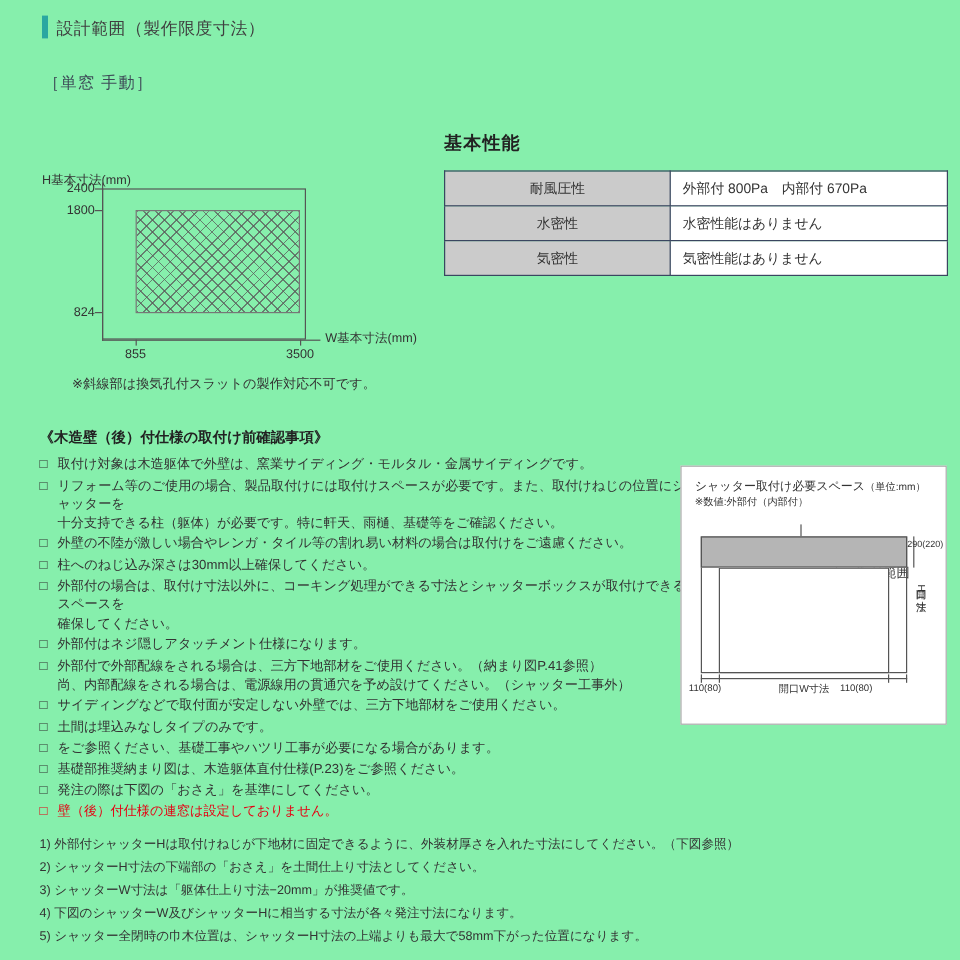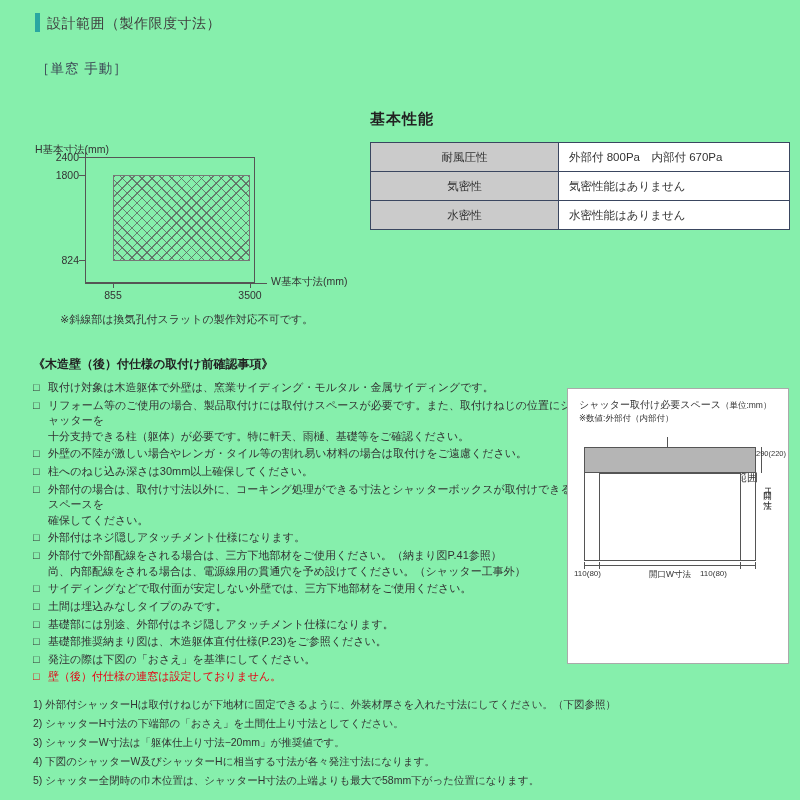--- a/index.html
+++ b/index.html
@@ -42,21 +42,21 @@
 
   
   .check-heading { position:absolute; left:33px; top:356px; font-size:12px; font-weight:bold; color:#222; }
   .checklist { position:absolute; left:33px; top:380px; width:540px; }
   .check-item { display:flex; margin-bottom:2px; font-size:11px; line-height:1.42; color:#333; }
   .check-item .cb { flex:0 0 15px; }
   .check-item .ct { white-space:pre-line; }
   .check-item.red { color:#e60012; }
 
   
-  .panel { position:absolute; left:567px; top:388px; width:222px; height:276px; border:1px solid #aaa; box-sizing:border-box; background:#fff; }
+  .panel { position:absolute; left:567px; top:388px; width:222px; height:216px; border:1px solid #aaa; box-sizing:border-box; background:#fff; }
   .panel-title { position:absolute; left:11px; top:9px; font-size:10px; color:#333; }
   .panel-unit { font-size:8.5px; }
   .panel-note { position:absolute; left:11px; top:24px; font-size:8.5px; color:#333; }
   .range-label { position:absolute; left:90px; top:38px; font-size:11px; color:#333;margin-top:43px; }
   .range-leader { position:absolute; left:99px; top:48px; width:1px; height:10px; background:#555; }
   .wall { position:absolute; left:16px; top:58px; width:172px; height:114px; border:1px solid #555; box-sizing:border-box; }
   .band { position:absolute; left:16px; top:58px; width:172px; height:26px; background:#b5b5b5; border:1px solid #555; box-sizing:border-box; }
   .opening { position:absolute; left:31px; top:84px; width:142px; height:88px; border:1px solid #555; box-sizing:border-box; background:#fff; }
   .dim-band-line { position:absolute; left:193px; top:58px; width:1px; height:26px; background:#555; }
   .dim-band-label { position:absolute; left:188px; top:60px; font-size:7.5px; color:#333; }
@@ -103,27 +103,27 @@
   <div class="chart-note">※斜線部は換気孔付スラットの製作対応不可です。</div>
 
   <div class="perf-heading">基本性能</div>
   <table class="perf-table">
     <tbody>
       <tr>
         <td class="lbl">耐風圧性</td>
         <td class="val">外部付 800Pa　内部付 670Pa</td>
       </tr>
       <tr>
+        <td class="lbl">水密性</td>
+        <td class="val">水密性能はありません</td>
+      </tr>
+      <tr>
         <td class="lbl">気密性</td>
         <td class="val">気密性能はありません</td>
       </tr>
-      <tr>
-        <td class="lbl">水密性</td>
-        <td class="val">水密性能はありません</td>
-      </tr>
     </tbody>
   </table>
 
   <div class="check-heading">《木造壁（後）付仕様の取付け前確認事項》</div>
   <div class="checklist">
     <div class="check-item">
       <span class="cb">□</span>
       <span class="ct">取付け対象は木造躯体で外壁は、窯業サイディング・モルタル・金属サイディングです。</span>
     </div>
     <div class="check-item">
@@ -156,21 +156,21 @@
     <div class="check-item">
       <span class="cb">□</span>
       <span class="ct">サイディングなどで取付面が安定しない外壁では、三方下地部材をご使用ください。</span>
     </div>
     <div class="check-item">
       <span class="cb">□</span>
       <span class="ct">土間は埋込みなしタイプのみです。</span>
     </div>
     <div class="check-item">
       <span class="cb">□</span>
-      <span class="ct">基礎部には別途、外部付はネジ隠しアタッチメント仕様になります。</span>
+      <span class="ct">をご参照ください、基礎工事やハツリ工事が必要になる場合があります。</span>
     </div>
     <div class="check-item">
       <span class="cb">□</span>
       <span class="ct">基礎部推奨納まり図は、木造躯体直付仕様(P.23)をご参照ください。</span>
     </div>
     <div class="check-item">
       <span class="cb">□</span>
       <span class="ct">発注の際は下図の「おさえ」を基準にしてください。</span>
     </div>
     <div class="check-item red">

